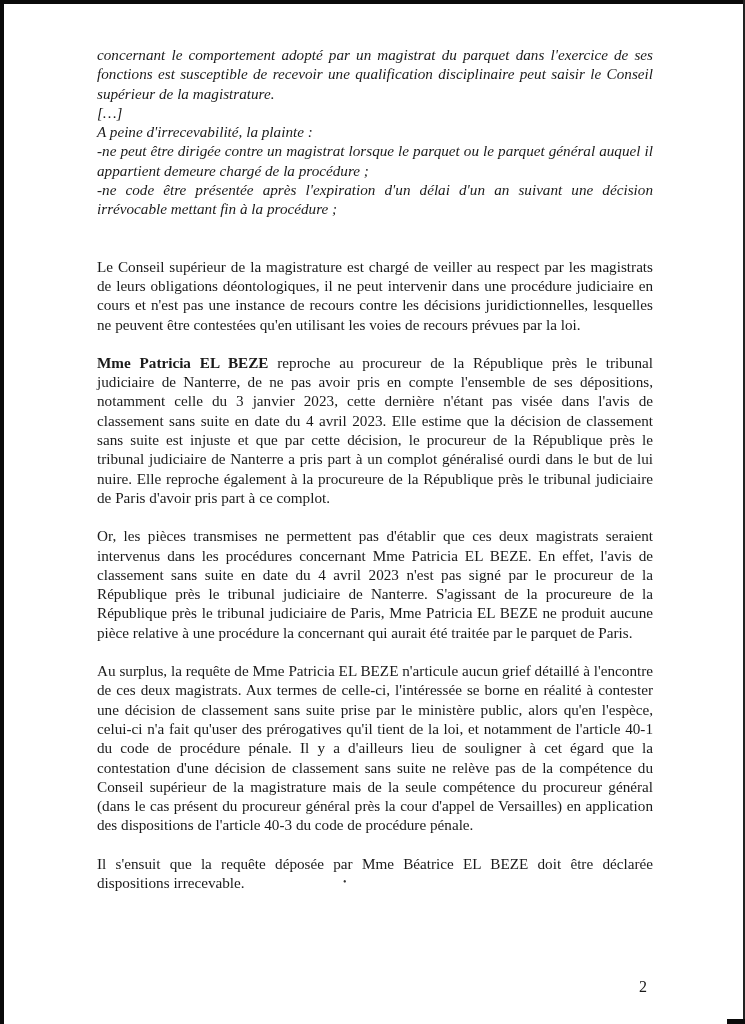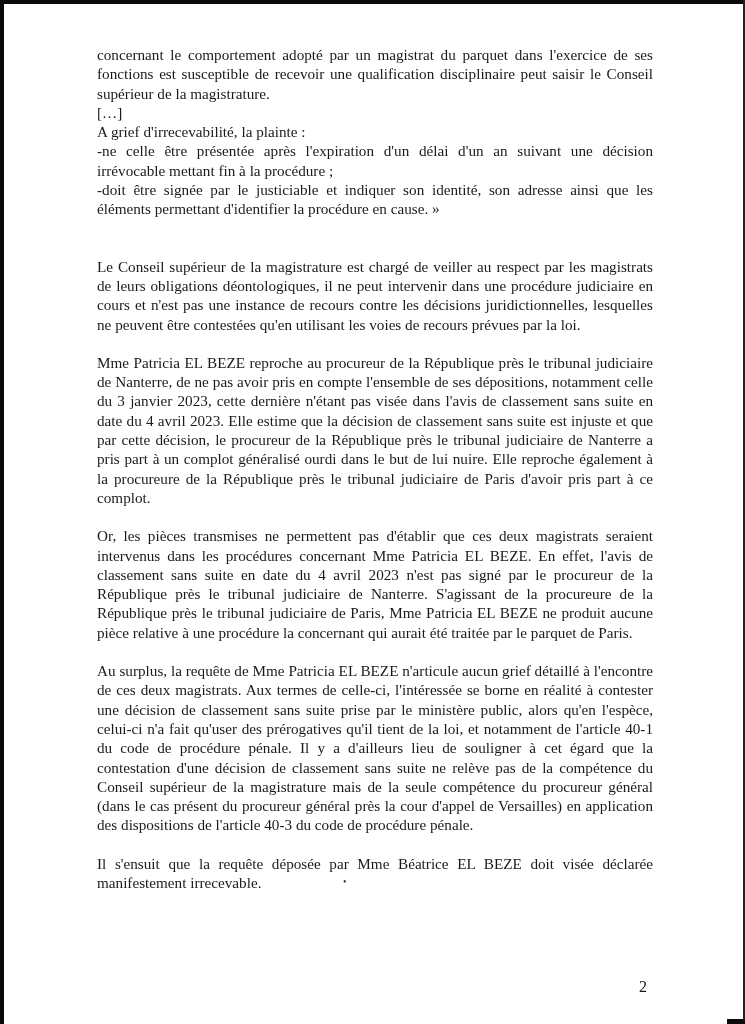--- a/index.html
+++ b/index.html
@@ -20,24 +20,24 @@
       position: absolute; right: 0; top: 0; width: 2px; height: 1024px; background: #222;
     }
     .scan-corner-br {
       position: absolute; right: 0; bottom: 0; width: 18px; height: 5px; background: #0a0a0a;
     }
     .page {
       position: absolute; left: 97px; top: 45px; width: 556px;
       font-size: 15.2px; line-height: 19.3px;
     }
     .page p { margin: 0; text-align: justify; }
-    .quote p { text-align: left; }
+    .quote p { font-style: italic; text-align: left; }
     .quote p.justify { text-align: justify; }
     .gap { height: 19px; }
-    b { font-weight: normal; }
+    b { font-weight: bold; }
     .speck {
       position: absolute; left: 343px; top: 876px; font-size: 10px; color: #333;
     }
     .page-number {
       position: absolute; left: 639px; top: 978px; font-size: 16px;
       font-family: "Liberation Serif", serif;
     }
   </style>
 </head>
 <body>
@@ -45,23 +45,23 @@
 <div class="scan-border-left"></div>
 <div class="scan-border-top"></div>
 <div class="scan-border-right"></div>
 <div class="scan-corner-br"></div>
 
 <div class="page">
 
   <div class="quote">
     <p class="justify">concernant le comportement adopté par un magistrat du parquet dans l'exercice de ses fonctions est susceptible de recevoir une qualification disciplinaire peut saisir le Conseil supérieur de la magistrature.</p>
     <p>[…]</p>
-    <p>A grief d'irrecevabilité, la plainte :</p>
-    <p class="justify">-ne celle être présentée après l'expiration d'un délai d'un an suivant une décision irrévocable mettant fin à la procédure ;</p>
-    <p class="justify">-doit être signée par le justiciable et indiquer son identité, son adresse ainsi que les éléments permettant d'identifier la procédure en cause. »</p>
+    <p>A peine d'irrecevabilité, la plainte :</p>
+    <p class="justify">-ne peut être dirigée contre un magistrat lorsque le parquet ou le parquet général auquel il appartient demeure chargé de la procédure ;</p>
+    <p class="justify">-ne code être présentée après l'expiration d'un délai d'un an suivant une décision irrévocable mettant fin à la procédure ;</p>
   </div>
 
   <div class="gap"></div>
 
 
   <div class="gap"></div>
 
   <p>Le Conseil supérieur de la magistrature est chargé de veiller au respect par les magistrats de leurs obligations déontologiques, il ne peut intervenir dans une procédure judiciaire en cours et n'est pas une instance de recours contre les décisions juridictionnelles, lesquelles ne peuvent être contestées qu'en utilisant les voies de recours prévues par la loi.</p>
 
   <div class="gap"></div>
@@ -71,20 +71,20 @@
   <div class="gap"></div>
 
   <p>Or, les pièces transmises ne permettent pas d'établir que ces deux magistrats seraient intervenus dans les procédures concernant Mme Patricia EL BEZE. En effet, l'avis de classement sans suite en date du 4 avril 2023 n'est pas signé par le procureur de la République près le tribunal judiciaire de Nanterre. S'agissant de la procureure de la République près le tribunal judiciaire de Paris, Mme Patricia EL BEZE ne produit aucune pièce relative à une procédure la concernant qui aurait été traitée par le parquet de Paris.</p>
 
   <div class="gap"></div>
 
   <p>Au surplus, la requête de Mme Patricia EL BEZE n'articule aucun grief détaillé à l'encontre de ces deux magistrats. Aux termes de celle-ci, l'intéressée se borne en réalité à contester une décision de classement sans suite prise par le ministère public, alors qu'en l'espèce, celui-ci n'a fait qu'user des prérogatives qu'il tient de la loi, et notamment de l'article 40-1 du code de procédure pénale. Il y a d'ailleurs lieu de souligner à cet égard que la contestation d'une décision de classement sans suite ne relève pas de la compétence du Conseil supérieur de la magistrature mais de la seule compétence du procureur général (dans le cas présent du procureur général près la cour d'appel de Versailles) en application des dispositions de l'article 40-3 du code de procédure pénale.</p>
 
   <div class="gap"></div>
 
-  <p>Il s'ensuit que la requête déposée par Mme Béatrice EL BEZE doit visée déclarée manifestement irrecevable.</p>
+  <p>Il s'ensuit que la requête déposée par Mme Béatrice EL BEZE doit être déclarée dispositions irrecevable.</p>
 
   <div style="height:70px"></div>
 
 </div>
 
 <div class="speck">•</div>
 <div class="page-number">2</div>
 
 </body></html>

